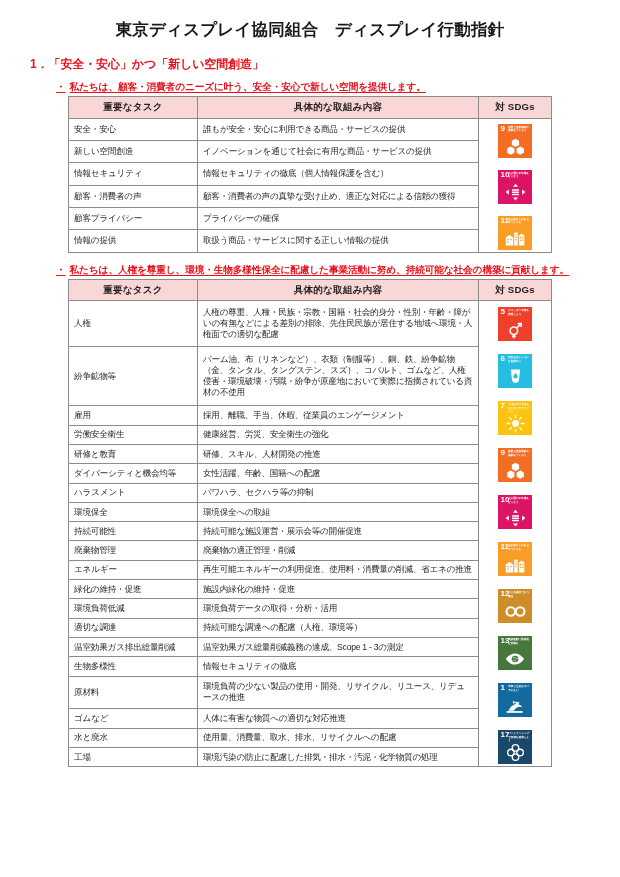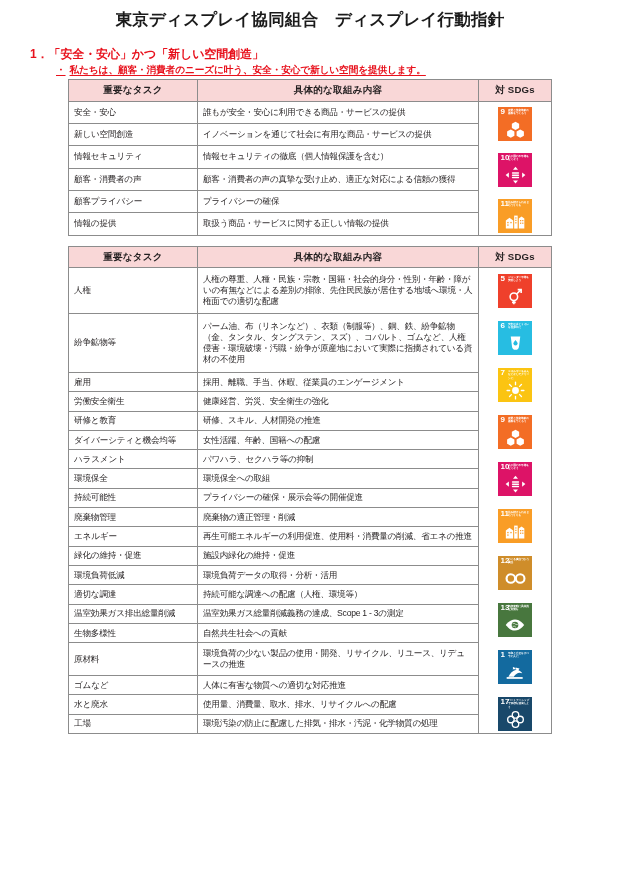--- a/index.html
+++ b/index.html
@@ -13,21 +13,21 @@
     font-family: "Liberation Sans", "DejaVu Sans", sans-serif;
     color: #231f20;
     overflow: hidden;
     position: relative;
   }
 
   .page {
     width: 620px;
     height: 762px;
     box-sizing: border-box;
-    padding: 4px 22px 0 22px;
+    padding: 14px 22px 0 22px;
     position: relative;
   }
 
   
   .doc-title {
     text-align: center;
     font-size: 16.5px;
     font-weight: bold;
     letter-spacing: 0.2px;
     color: #1a1a1a;
@@ -45,21 +45,21 @@
     font-size: 12px;
     line-height: 1.35;
     margin-left: 8px;
     letter-spacing: -0.1px;
   }
   .section-sub {
     color: #e8111c;
     font-weight: bold;
     font-size: 9.7px;
     line-height: 1.38;
-    margin: 1px 0 3px 34px;
+    margin: 8px 0 3px 34px;
     text-decoration: underline;
     text-underline-offset: 1.5px;
     letter-spacing: -0.15px;
   }
   .section-sub .bullet { margin-right: 4px; }
 
   
   .tbl-wrap {
     margin: 2px 0 0 0;
     display: flex;
@@ -262,20 +262,23 @@
           <tr>
             <td class="task">情報の提供</td>
             <td class="detail">取扱う商品・サービスに関する正しい情報の提供</td>
           </tr>
         </tbody>
       </table>
     </div>
   </div>
 
   <div class="section" style="margin-top:10px;">
+    <div class="section-sub" style="margin-right:22px;">
+      <span class="bullet">・</span><span>私たちは、人権を尊重し、環境・生物多様性保全に配慮した事業活動に努め、持続可能な社会の構築に貢献します。</span>
+    </div>
 
     <div class="tbl-wrap">
       <table class="grid">
         <thead>
           <tr>
             <th class="c-task">重要なタスク</th>
             <th class="c-detail">具体的な取組み内容</th>
             <th class="c-sdg">対 SDGs</th>
           </tr>
         </thead>
@@ -453,21 +456,21 @@
             <tr>
               <td class="task">ハラスメント</td>
               <td class="detail">パワハラ、セクハラ等の抑制</td>
             </tr>
             <tr>
               <td class="task">環境保全</td>
               <td class="detail">環境保全への取組</td>
             </tr>
             <tr>
               <td class="task">持続可能性</td>
-              <td class="detail">プライバシーの確保・展示会等の開催促進</td>
+              <td class="detail">持続可能な施設運営・展示会等の開催促進</td>
             </tr>
             <tr>
               <td class="task">廃棄物管理</td>
               <td class="detail">廃棄物の適正管理・削減</td>
             </tr>
             <tr>
               <td class="task">エネルギー</td>
               <td class="detail">再生可能エネルギーの利用促進、使用料・消費量の削減、省エネの推進</td>
             </tr>
             <tr>
@@ -481,21 +484,21 @@
             <tr>
               <td class="task">適切な調達</td>
               <td class="detail">持続可能な調達への配慮（人権、環境等）</td>
             </tr>
             <tr>
               <td class="task">温室効果ガス排出総量削減</td>
               <td class="detail">温室効果ガス総量削減義務の達成、Scope 1 - 3の測定</td>
             </tr>
             <tr>
               <td class="task">生物多様性</td>
-              <td class="detail">自然共生社会への貢献</td>
+              <td class="detail">情報セキュリティの徹底</td>
             </tr>
             <tr>
               <td class="task">原材料</td>
               <td class="detail">環境負荷の少ない製品の使用・開発、リサイクル、リユース、リデュースの推進</td>
             </tr>
             <tr>
               <td class="task">ゴムなど</td>
               <td class="detail">人体に有害な物質への適切な対応推進</td>
             </tr>
             <tr>

